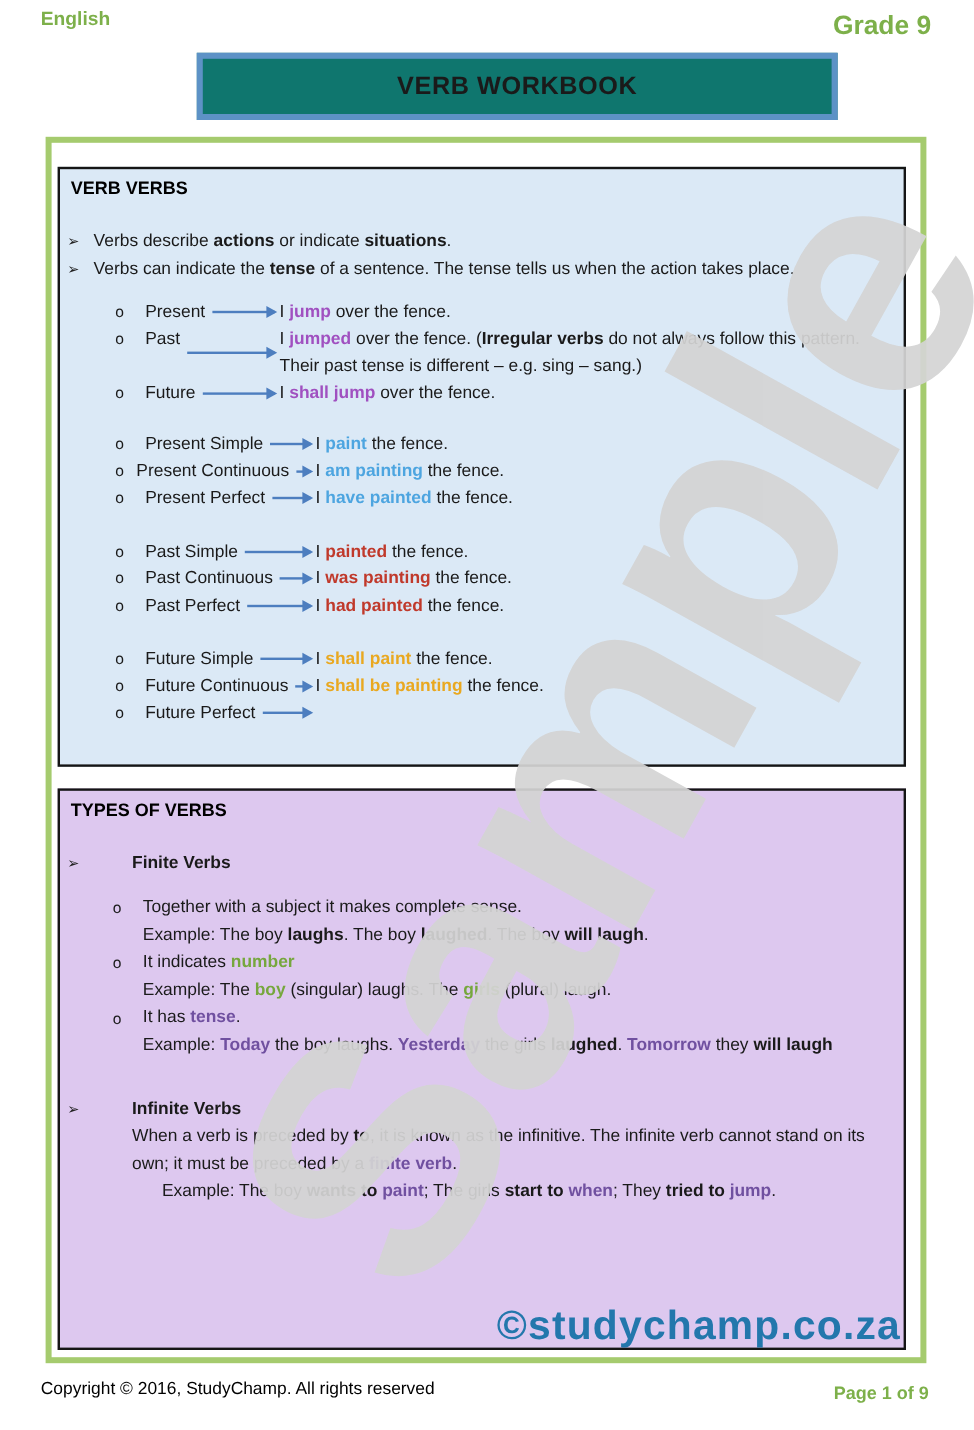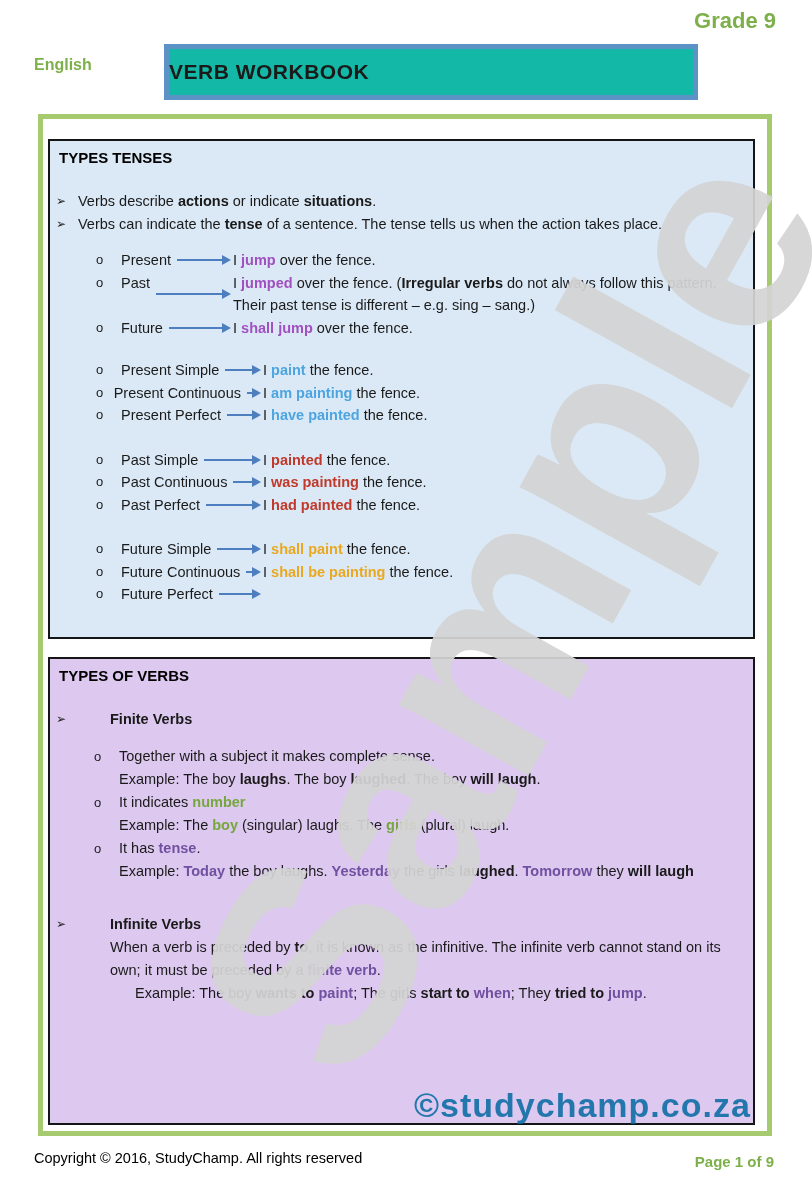--- a/index.html
+++ b/index.html
@@ -5,24 +5,24 @@
   :root{
     --green_text:#7db04a; --green_border:#a5cb6e; --blue_border:#5d92c6;
     --blue_bg:#dbe9f6; --purple_bg:#ddc8ef;
     --verb_purple:#a050c0; --verb_blue:#4da5e0; --verb_red:#c0392b; --verb_gold:#e9a820;
     --word_steel:#4a7ebb; --word_green:#76a73d; --word_purple:#7050a0;
     --arrow:#4d7ebf; --watermark:#d4d4d4; --ink:#1a1a1a;
   }
   html,body{margin:0;padding:0;background:#ffffff;}
   .page{position:relative;width:812px;height:1192px;background:#fff;overflow:hidden;
         font-family:"Liberation Sans","DejaVu Sans",sans-serif;color:var(--ink);font-size:14.5px;}
-  .hdr-left{position:absolute;left:34px;top:8px;font-weight:bold;font-size:16px;color:var(--green_text);margin-top:48px;}
+  .hdr-left{position:absolute;left:34px;top:8px;font-weight:bold;font-size:16px;color:var(--green_text);}
   .hdr-right{position:absolute;right:36px;top:8px;font-weight:bold;font-size:22px;color:var(--green_text);}
   .title-box{position:absolute;left:164px;top:44px;width:524px;height:46px;border:5px solid var(--blue_border);
-             background:#14b8a6;display:flex;align-items:center;justify-content:flex-start;}
+             background:#0f766e;display:flex;align-items:center;justify-content:center;}
   .title-box span{font-weight:bold;font-size:21px;letter-spacing:.5px;}
   .frame{position:absolute;left:38px;top:114px;width:724px;height:1012px;border:5px solid var(--green_border);background:#fff;}
   .box{position:absolute;left:5px;width:707px;border:2px solid #151515;padding:8px 10px 8px 6px;box-sizing:border-box;}
   .box.blue{top:20px;height:500px;background:var(--blue_bg);}
   .box.purple{top:538px;height:468px;background:var(--purple_bg);}
   .box h2{margin:0 0 24px 3px;font-size:15px;font-weight:bold;color:#000;}
   
   .vb-row,.chev-row{display:flex;line-height:22.5px;}
   .chev{width:22px;flex:none;font-size:12px;color:#222;}
   .vb-text{flex:1;}
@@ -76,21 +76,21 @@
   <div class="hdr-left">English</div>
   <div class="hdr-right">Grade 9</div>
 
   <div class="title-box">
     <span>VERB WORKBOOK</span>
   </div>
 
   <div class="frame">
 
     <section class="box blue">
-      <h2>TYPES TENSES</h2>
+      <h2>VERB VERBS</h2>
       <div class="bullets">
           <div class="vb-row">
             <span class="chev">➢</span>
             <div class="vb-text"><span>Verbs describe </span><span class="c-b">actions</span><span> or indicate </span><span class="c-b">situations</span><span>.</span></div>
           </div>
           <div class="vb-row">
             <span class="chev">➢</span>
             <div class="vb-text"><span>Verbs can indicate the </span><span class="c-b">tense</span><span> of a sentence. The tense tells us when the action takes place.</span></div>
           </div>
         </div>

